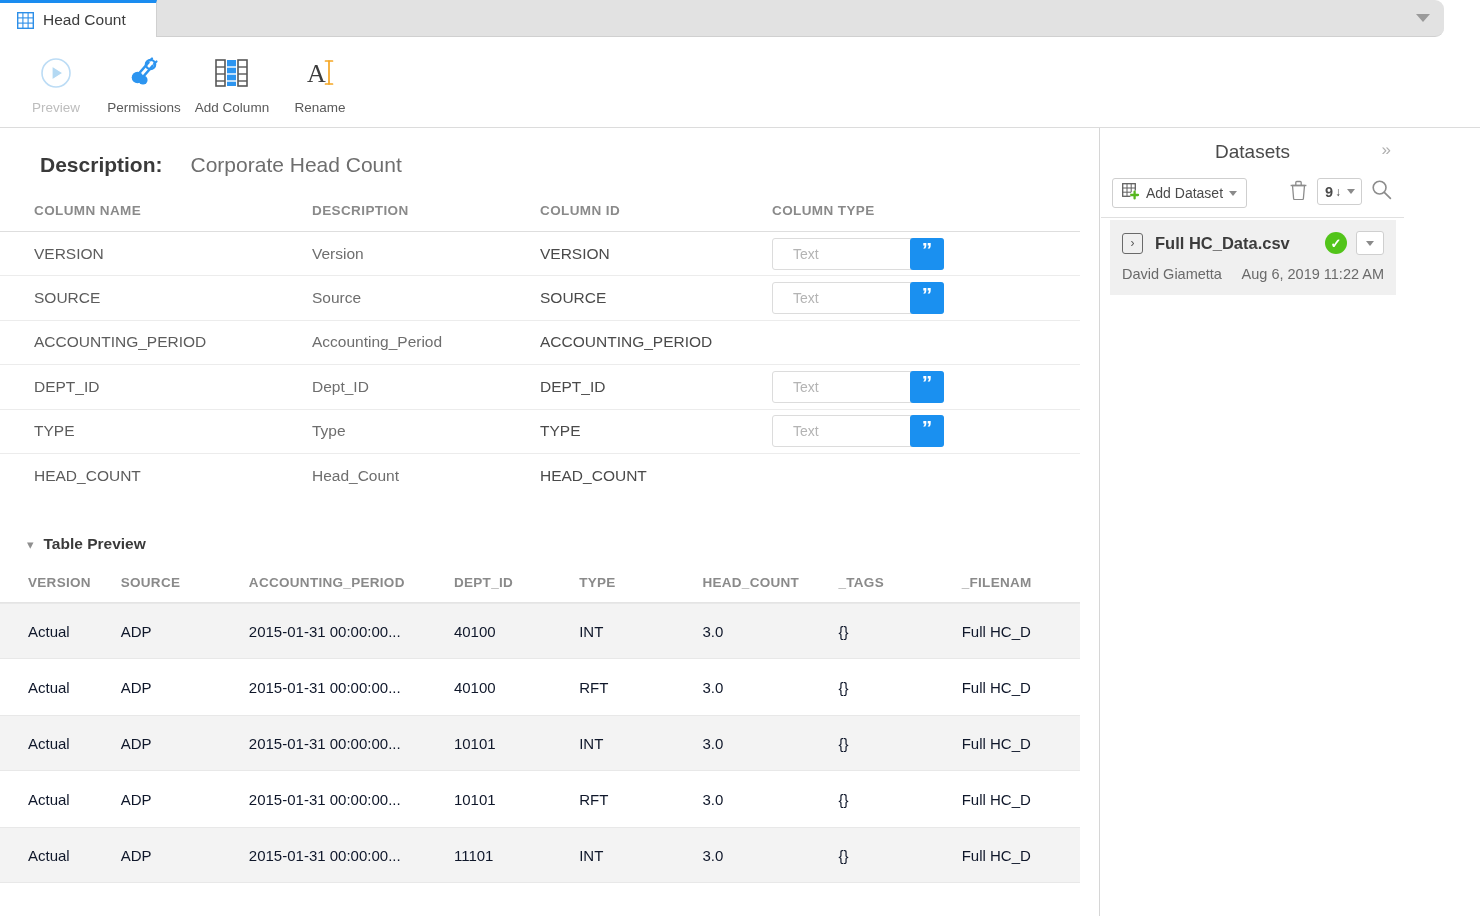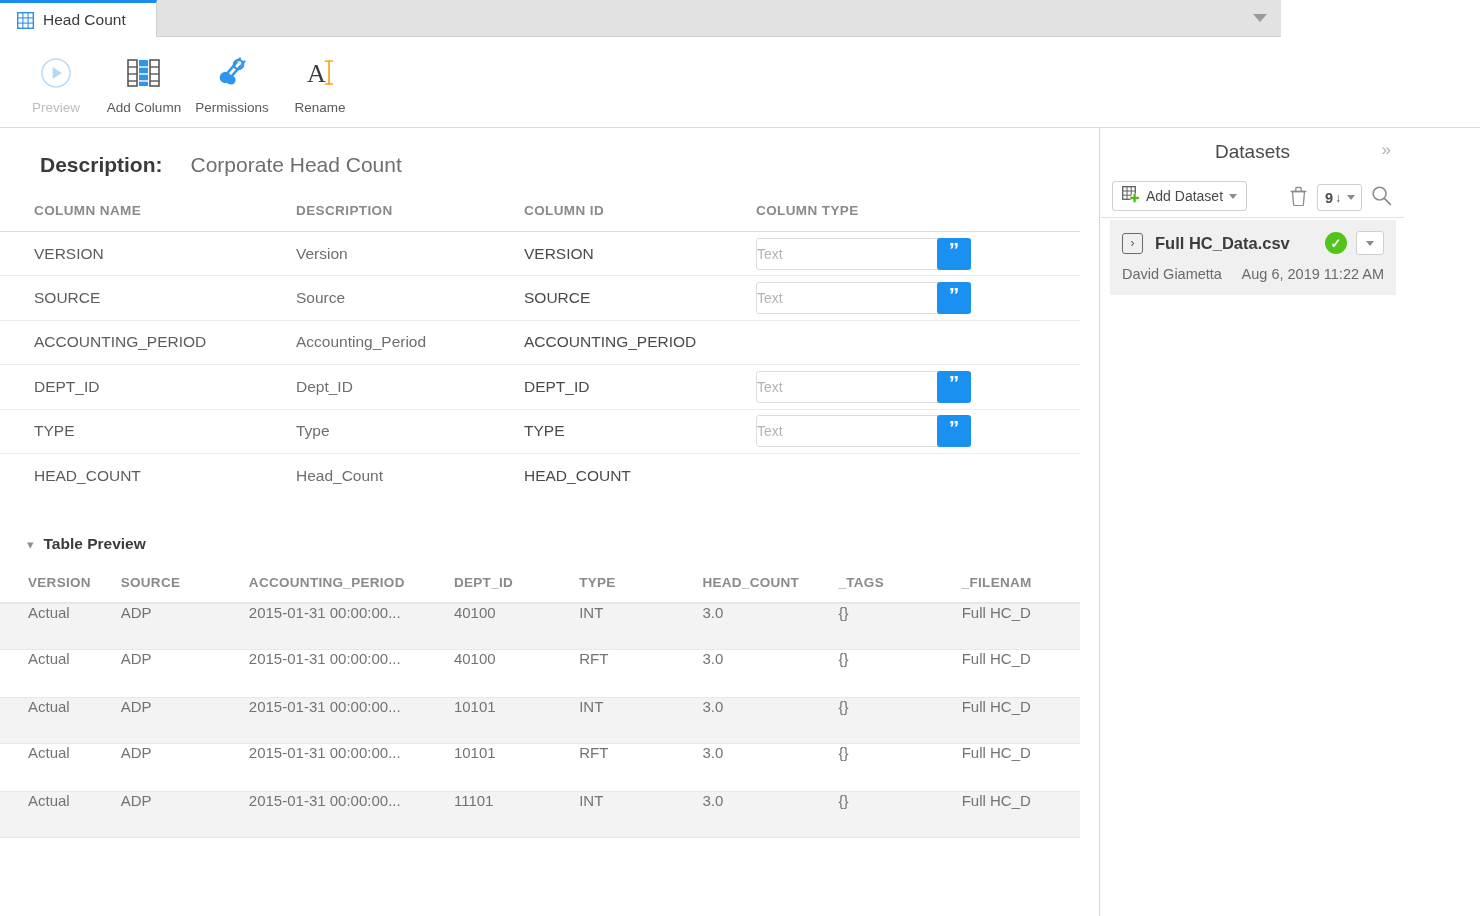--- a/index.html
+++ b/index.html
@@ -7,23 +7,24 @@
     width: 1480px; height: 916px;
     font-family: "Liberation Sans", sans-serif;
     background: #ffffff;
     overflow: hidden;
   }
   .app { position: relative; width: 1480px; height: 916px; }
 
   
   .tabbar {
     position: absolute; top: 0; left: 0;
-    width: 1281px; height: 37px;
+    width: 1444px; height: 37px;
     background: #e2e2e2;
     border-bottom: 1px solid #d0d0d0;
+    border-radius: 9px;
   }
   .tab {
     position: absolute; top: 0; left: 0;
     width: 157px; height: 37px;
     background: #ffffff;
     border-top: 3px solid #1a8cf0;
     border-right: 1px solid #d0d0d0;
     display: flex; align-items: center; gap: 9px;
     padding-left: 17px;
   }
@@ -72,40 +73,40 @@
 
   
   .coltable { width: 1080px; margin-top: 26px; }
   .colhead {
     display: flex; font-size: 13.5px; font-weight: bold;
     color: #8a8a8a; letter-spacing: 0.4px;
     padding: 0 0 13px 0;
     border-bottom: 1px solid #dedede;
   }
   .c-name  { width: 296px; padding-left: 34px; }
-  .c-desc  { width: 228px; }
+  .c-desc  { width: 228px; margin-left: 16px; }
   .c-id    { width: 232px; }
   .c-type  { width: 290px; }
 
   .colrow {
     display: flex; align-items: center; height: 44.4px;
     border-bottom: 1px solid #ececec;
     font-size: 15.5px; color: #5c5c5c;
   }
   .colrow .c-name { color: #5c5c5c; }
   .colrow .c-desc { color: #6e6e6e; }
   .colrow .c-id   { color: #4a4a4a; }
   .colrow .c-type { display: flex; align-items: center; gap: 11px; }
 
   .typefield {
     position: relative;
-    width: 215px; height: 32px;
+    width: 172px; height: 32px;
     border: 1px solid #dcdcdc; border-radius: 3px;
     background: #fff; display: flex; align-items: center;
-    padding-left: 0; font-size: 14px;
+    padding-left: 20px; font-size: 14px;
   }
   .typefield .ph { color: #b4b4b4; }
   .typefield .ph.dark { color: #6a6a6a; }
   .badge {
     position: absolute; right: -1px; top: -1px;
     width: 34px; height: 32px; border-radius: 3px;
     display: flex; align-items: center; justify-content: center;
     color: #fff;
   }
   .badge.text { background: #1a90f0; font-size: 21px; font-weight: bold; line-height: 1; padding-bottom: 8px; }
@@ -124,22 +125,22 @@
   }
   .chev { color: #8f8f8f; font-size: 13px; }
   .preview-title { font-size: 15.5px; font-weight: bold; color: #3a3a3a; }
 
   .ptable { margin-top: 22px; width: 1080px; }
   .phead {
     display: flex; font-size: 13.5px; font-weight: bold; color: #8a8a8a;
     letter-spacing: 0.3px; padding-bottom: 12px; border-bottom: 1px solid #e4e4e4;
   }
   .prow {
-    display: flex; height: 47px;
-    font-size: 15px; color: #737373;
+    display: flex; align-items: center; height: 56px;
+    font-size: 15px; color: #0f172a;
   }
   .prow.alt { background: #f3f3f3; border-top: 1px solid #e8e8e8; border-bottom: 1px solid #e8e8e8; }
   .p0 { width: 122px; padding-left: 28px; }
   .p1 { width: 130px; }
   .p2 { width: 208px; }
   .p3 { width: 127px; }
   .p4 { width: 125px; }
   .p5 { width: 138px; }
   .p6 { width: 125px; }
   .p7 { width: 120px; }
@@ -151,22 +152,22 @@
   }
   .right-title {
     text-align: center; font-size: 19px; color: #4a4a4a;
     padding-top: 13px;
   }
   .collapse {
     position: absolute; right: 13px; top: 12px;
     font-size: 17px; color: #b0b0b0; cursor: pointer;
   }
   .right-toolbar {
-    margin-top: 15px; padding: 0 12px 6px 11px;
-    height: 40px; display: flex; align-items: flex-end;
+    margin-top: 15px; padding: 0 12px 12px 11px;
+    height: 40px; display: flex; align-items: flex-start;
     justify-content: space-between;
     border-bottom: 1px solid #e0e0e0;
     gap: 35px;
   }
   .add-dataset {
     display: flex; align-items: center; gap: 6px;
     border: 1px solid #cfcfcf; border-radius: 3px;
     height: 30px; padding: 0 9px; background: #fff;
     font-size: 14px; color: #4a4a4a; cursor: pointer;
   }
@@ -234,20 +235,37 @@
 
     <div class="tool disabled">
       <span class="glyph">
         <svg width="36" height="36" viewBox="0 0 36 36">
           <circle cx="18" cy="18" r="14" fill="none" stroke="#bcdcf5" stroke-width="1.6"></circle>
           <path d="M14 11 L25 18 L14 25 Z" fill="#b4d9f3"></path>
           <path d="M14 11 L25 18 L14 25 Z" fill="none" stroke="#ffffff" stroke-width="1.2"></path>
         </svg>
       </span>
       <span class="cap">Preview</span>
+    </div>
+
+    <div class="tool">
+      <span class="glyph">
+        <svg width="34" height="34" viewBox="0 0 34 34">
+          <g stroke="#2d95f0" stroke-width="2.6" fill="none" stroke-linecap="round">
+            <path d="M21.5 6.5 L11.5 18"></path>
+            <path d="M25.5 10 L15.5 21.5"></path>
+          </g>
+          <circle cx="23.5" cy="8.5" r="4.6" fill="none" stroke="#2d95f0" stroke-width="2.4"></circle>
+          <circle cx="10.5" cy="21.5" r="5.8" fill="#2d95f0"></circle>
+          <circle cx="16" cy="24" r="4.6" fill="#2d95f0"></circle>
+          <path d="M27 8 L29.5 5.5" stroke="#2d95f0" stroke-width="2.2" stroke-linecap="round"></path>
+          <path d="M23 4.5 L25 2.5" stroke="#2d95f0" stroke-width="2.2" stroke-linecap="round"></path>
+        </svg>
+      </span>
+      <span class="cap">Permissions</span>
     </div>
 
     <div class="tool">
       <span class="glyph">
         <svg width="34" height="32" viewBox="0 0 34 32">
           <rect x="1" y="3" width="9" height="26" fill="none" stroke="#585858" stroke-width="1.6"></rect>
           <line x1="1" y1="10" x2="10" y2="10" stroke="#585858" stroke-width="1.4"></line>
           <line x1="1" y1="17" x2="10" y2="17" stroke="#585858" stroke-width="1.4"></line>
           <line x1="1" y1="24" x2="10" y2="24" stroke="#585858" stroke-width="1.4"></line>
           <rect x="12" y="3" width="9" height="26" fill="#2d95f0"></rect>
@@ -258,37 +276,20 @@
           <line x1="23" y1="10" x2="32" y2="10" stroke="#585858" stroke-width="1.4"></line>
           <line x1="23" y1="17" x2="32" y2="17" stroke="#585858" stroke-width="1.4"></line>
           <line x1="23" y1="24" x2="32" y2="24" stroke="#585858" stroke-width="1.4"></line>
         </svg>
       </span>
       <span class="cap">Add Column</span>
     </div>
 
     <div class="tool">
       <span class="glyph">
-        <svg width="34" height="34" viewBox="0 0 34 34">
-          <g stroke="#2d95f0" stroke-width="2.6" fill="none" stroke-linecap="round">
-            <path d="M21.5 6.5 L11.5 18"></path>
-            <path d="M25.5 10 L15.5 21.5"></path>
-          </g>
-          <circle cx="23.5" cy="8.5" r="4.6" fill="none" stroke="#2d95f0" stroke-width="2.4"></circle>
-          <circle cx="10.5" cy="21.5" r="5.8" fill="#2d95f0"></circle>
-          <circle cx="16" cy="24" r="4.6" fill="#2d95f0"></circle>
-          <path d="M27 8 L29.5 5.5" stroke="#2d95f0" stroke-width="2.2" stroke-linecap="round"></path>
-          <path d="M23 4.5 L25 2.5" stroke="#2d95f0" stroke-width="2.2" stroke-linecap="round"></path>
-        </svg>
-      </span>
-      <span class="cap">Permissions</span>
-    </div>
-
-    <div class="tool">
-      <span class="glyph">
         <svg width="34" height="32" viewBox="0 0 34 32">
           <text x="4" y="25" font-family="Liberation Serif, serif" font-size="26" fill="#3d3d3d">A</text>
           <g stroke="#f5a623" stroke-width="1.7" stroke-linecap="round">
             <line x1="26" y1="4" x2="26" y2="27"></line>
             <line x1="22.5" y1="4" x2="29.5" y2="4"></line>
             <line x1="22.5" y1="27" x2="29.5" y2="27"></line>
           </g>
         </svg>
       </span>
       <span class="cap">Rename</span>

